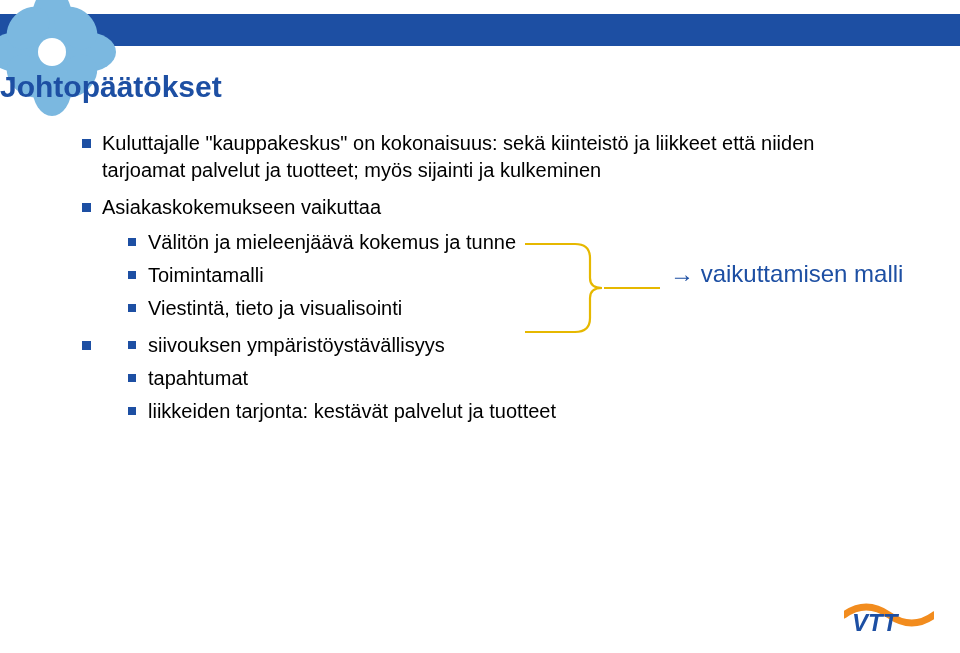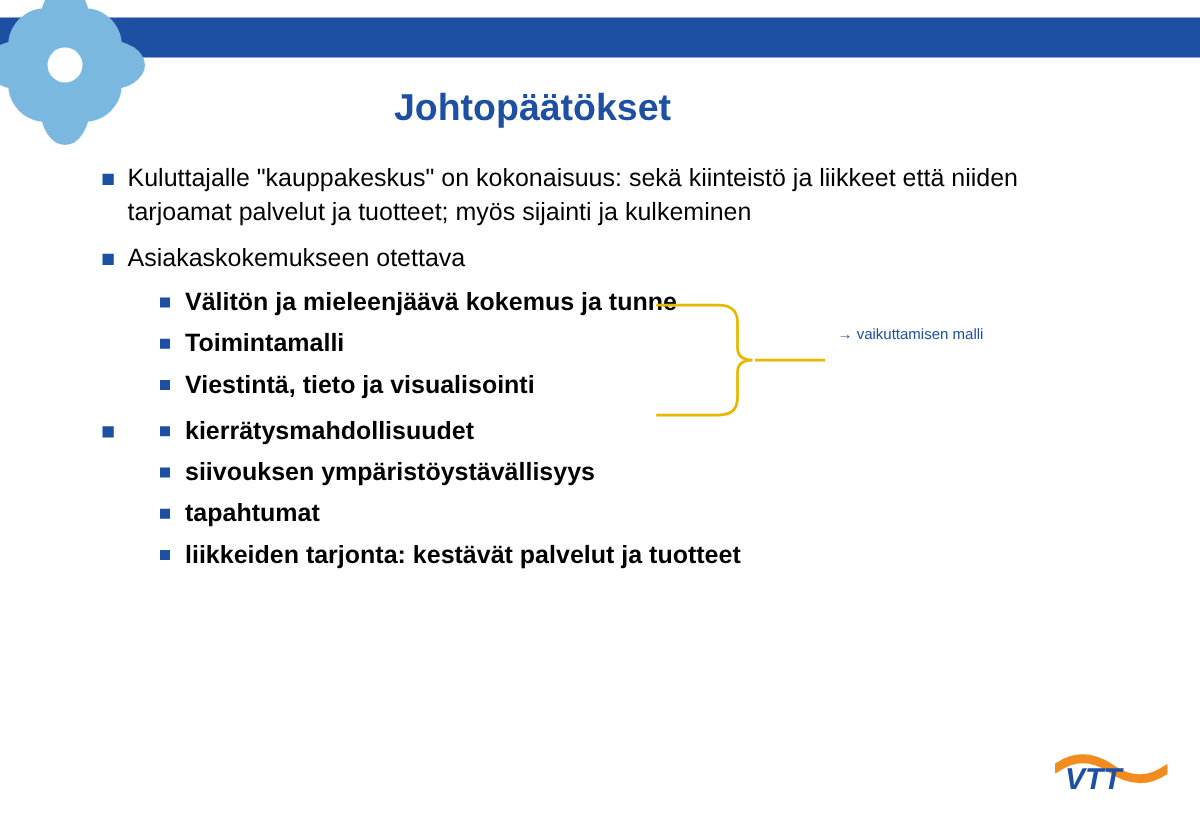--- a/index.html
+++ b/index.html
@@ -33,21 +33,21 @@
     top: -18px;
     left: -18px;
     width: 140px;
     height: 140px;
   }
   .title {
     position: absolute;
     top: 70px;
     left: 0;
     width: 852px;
-    text-align: center;
+    text-align: left;
     color: #1d4fa3;
     font-size: 30px;
     font-weight: bold;
   }
   .content {
     position: absolute;
     top: 130px;
     left: 80px;
     right: 80px;
     color: #000;
@@ -58,37 +58,37 @@
   .lvl1 > li { margin-bottom: 10px; position: relative; padding-left: 22px; }
   .lvl1 > li::before {
     content: "";
     position: absolute;
     left: 2px;
     top: 9px;
     width: 9px;
     height: 9px;
     background: #1d4fa3;
   }
-  .lvl2 { margin-top: 8px; font-weight: bold; }
+  .lvl2 { margin-top: 8px; }
   .lvl2 > li { margin-bottom: 6px; position: relative; padding-left: 22px; margin-left: 24px; }
   .lvl2 > li::before {
     content: "";
     position: absolute;
     left: 2px;
     top: 9px;
     width: 8px;
     height: 8px;
     background: #1d4fa3;
   }
   .callout {
     position: absolute;
     top: 260px;
     left: 670px;
     color: #1d4fa3;
-    font-size: 12px;
+    font-size: 24px;
   }
   .bracket-svg {
     position: absolute;
     top: 238px;
     left: 520px;
     width: 150px;
     height: 100px;
   }
   .vtt-logo {
     position: absolute;
@@ -116,30 +116,29 @@
     <ellipse cx="94" cy="94" rx="24" ry="18" transform="rotate(-45 94 94)"></ellipse>
     <circle cx="70" cy="70" r="14" fill="#fff"></circle>
   </g>
 </svg>
 
 <div class="title">Johtopäätökset</div>
 
 <div class="content">
   <ul class="lvl1">
     <li><span>Kuluttajalle "kauppakeskus" on kokonaisuus: sekä kiinteistö ja liikkeet että niiden tarjoamat palvelut ja tuotteet; myös sijainti ja kulkeminen</span></li>
-    <li><span>Asiakaskokemukseen otettava</span>
+    <li><span>Asiakaskokemukseen vaikuttaa</span>
       <ul class="lvl2">
         <li><span>Välitön ja mieleenjäävä kokemus ja tunne</span></li>
         <li><span>Toimintamalli</span></li>
         <li><span>Viestintä, tieto ja visualisointi</span></li>
       </ul>
     </li>
     <li>
       <ul class="lvl2">
-        <li><span>kierrätysmahdollisuudet</span></li>
         <li><span>siivouksen ympäristöystävällisyys</span></li>
         <li><span>tapahtumat</span></li>
         <li><span>liikkeiden tarjonta: kestävät palvelut ja tuotteet</span></li>
       </ul>
     </li>
   </ul>
 </div>
 
 <svg class="bracket-svg" viewBox="0 0 150 100">
   <path d="M 5 6 L 55 6 Q 70 6 70 20 L 70 40 Q 70 50 82 50 Q 70 50 70 60 L 70 80 Q 70 94 55 94 L 5 94" fill="none" stroke="#e6b800" stroke-width="2.2"></path>

